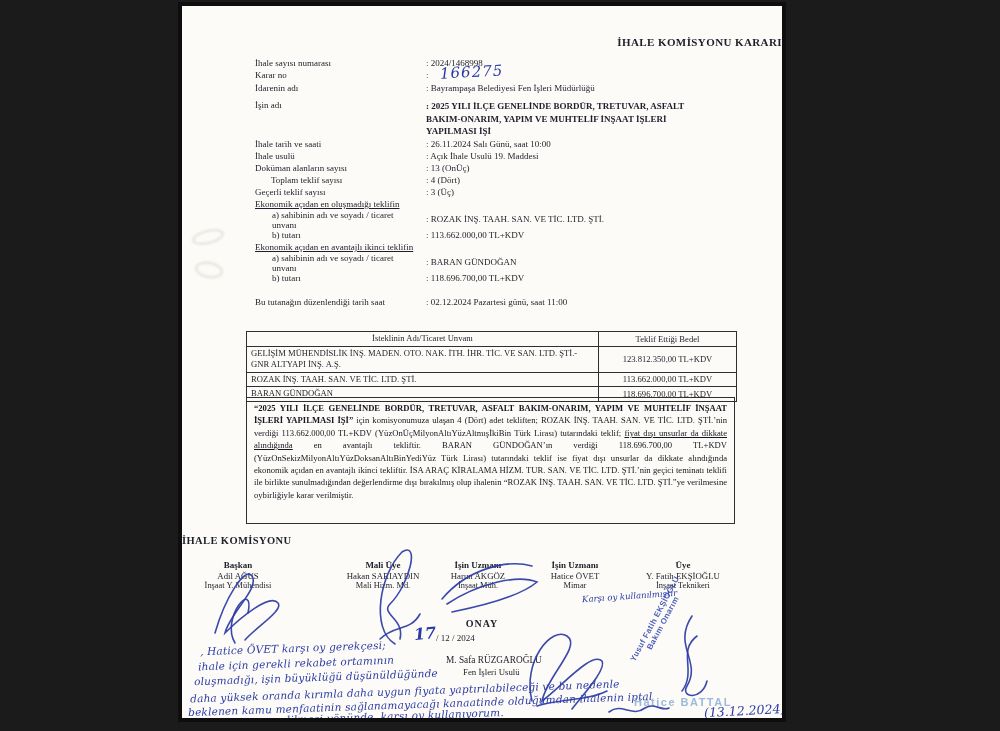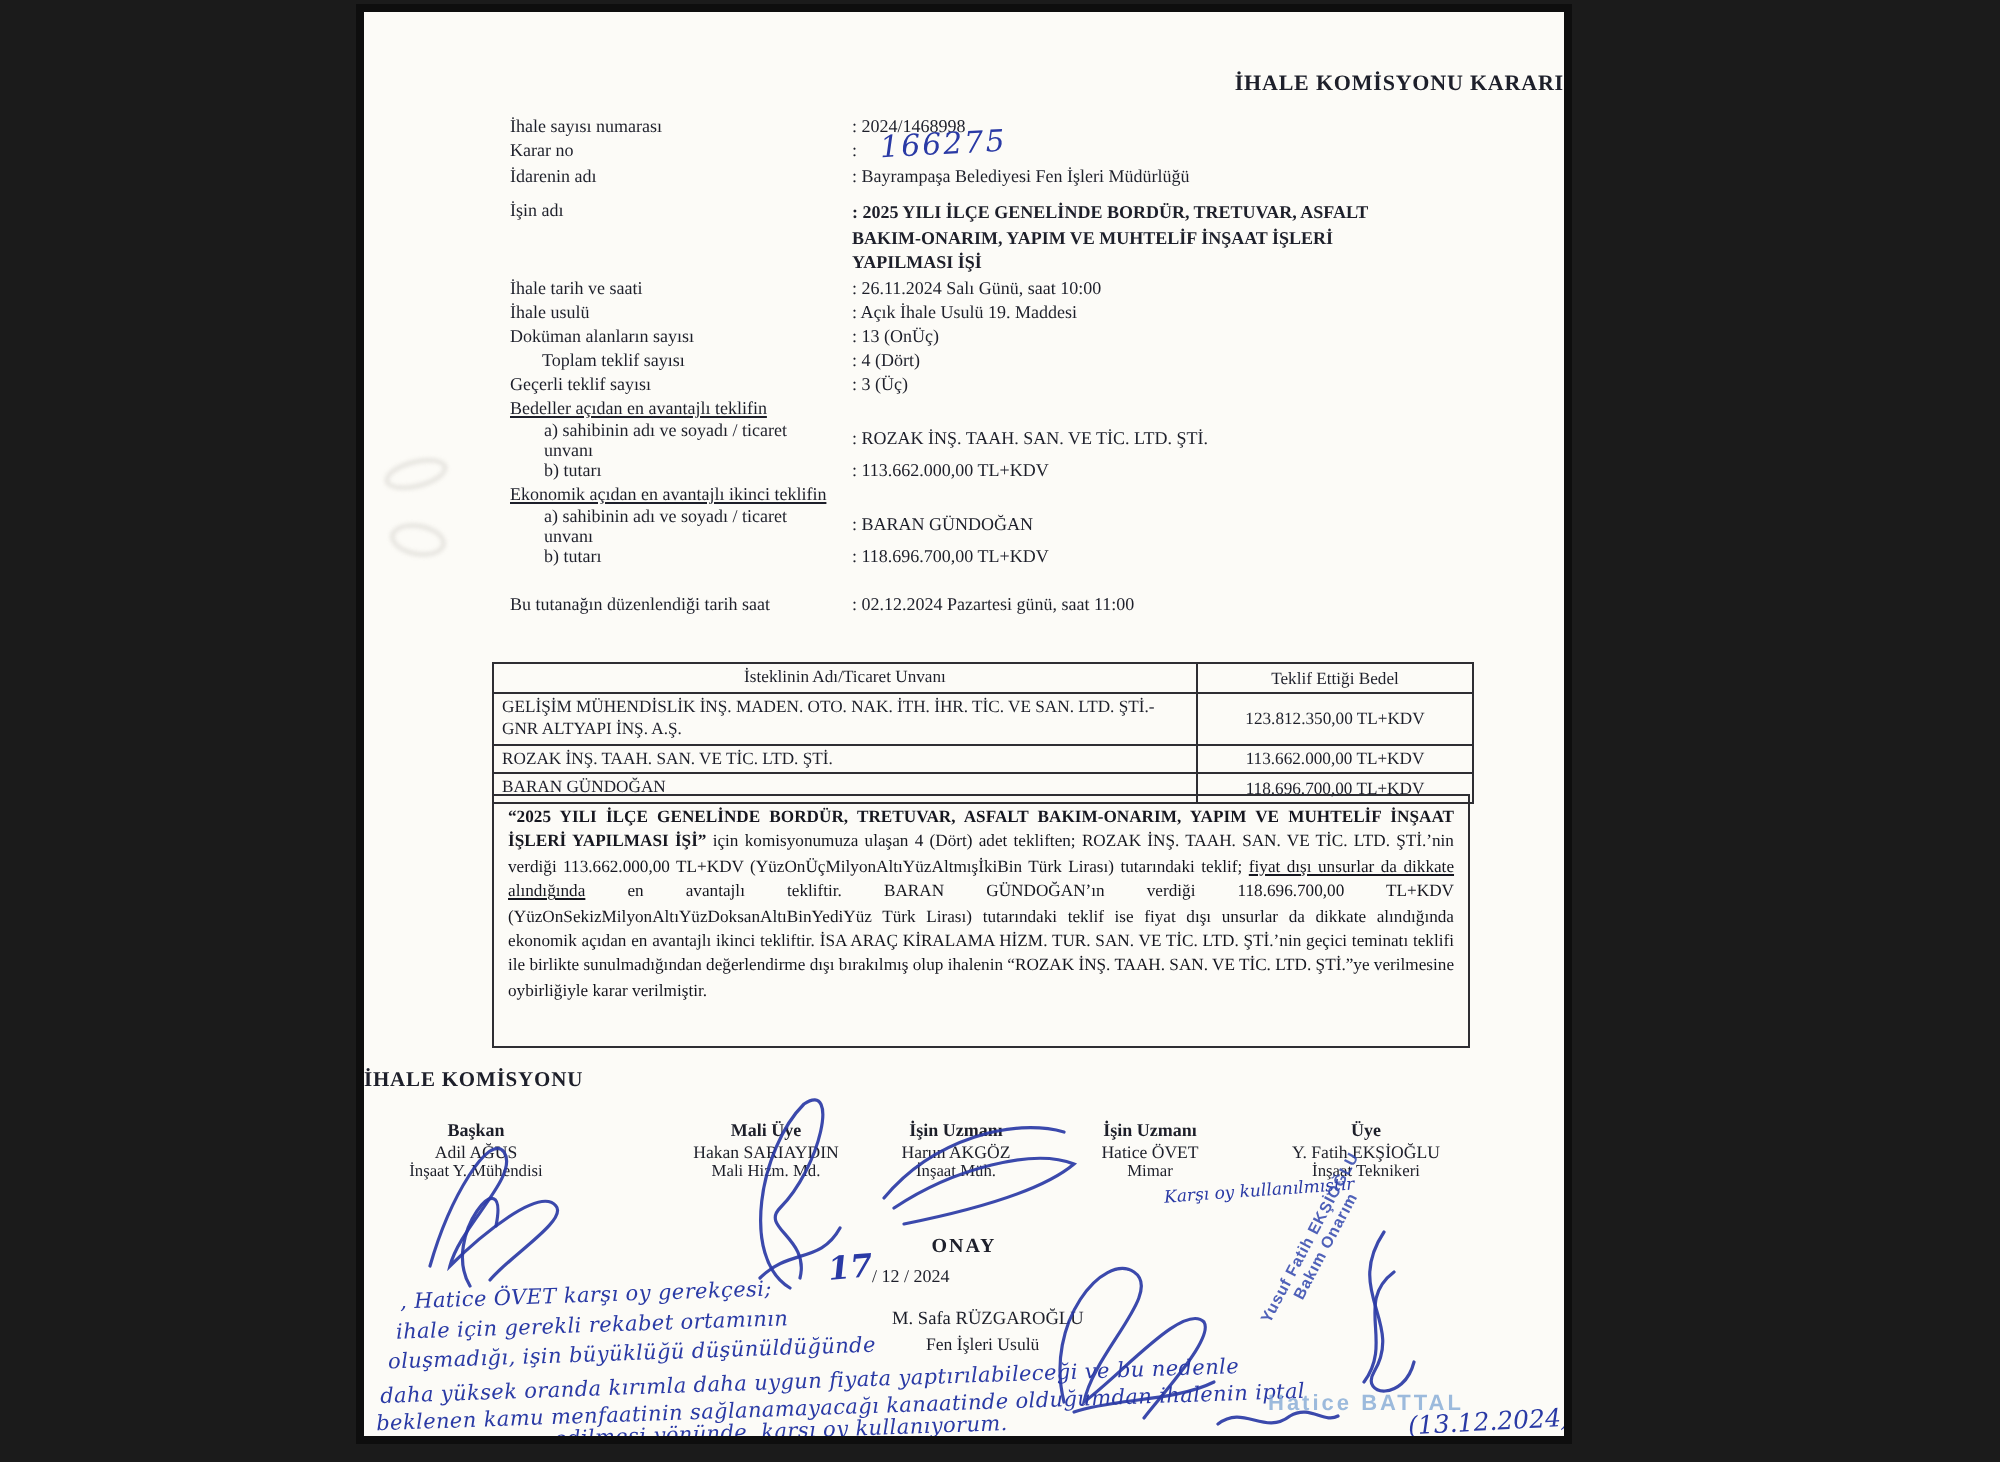--- a/index.html
+++ b/index.html
@@ -77,21 +77,21 @@
 
     <div class="abs lbl" style="left:73px;top:157px;">Doküman alanların sayısı</div>
     <div class="abs val" style="left:244px;top:157px;">: 13 (OnÜç)</div>
 
     <div class="abs lbl" style="left:73px;top:169px;margin-left:16px;">Toplam teklif sayısı</div>
     <div class="abs val" style="left:244px;top:169px;">: 4 (Dört)</div>
 
     <div class="abs lbl" style="left:73px;top:181px;">Geçerli teklif sayısı</div>
     <div class="abs val" style="left:244px;top:181px;">: 3 (Üç)</div>
 
-    <div class="abs lbl ul" style="left:73px;top:193px;">Bedeller açıdan en avantajlı teklifin</div>
+    <div class="abs lbl ul" style="left:73px;top:193px;">Ekonomik açıdan en oluşmadığı teklifin</div>
     <div class="abs lbl" style="left:90px;top:204px;">a) sahibinin adı ve soyadı / ticaret</div>
     <div class="abs lbl" style="left:90px;top:214px;">unvanı</div>
     <div class="abs val" style="left:244px;top:208px;">: ROZAK İNŞ. TAAH. SAN. VE TİC. LTD. ŞTİ.</div>
     <div class="abs lbl" style="left:90px;top:224px;">b) tutarı</div>
     <div class="abs val" style="left:244px;top:224px;">: 113.662.000,00 TL+KDV</div>
 
     <div class="abs lbl ul" style="left:73px;top:236px;">Ekonomik açıdan en avantajlı ikinci teklifin</div>
     <div class="abs lbl" style="left:90px;top:247px;">a) sahibinin adı ve soyadı / ticaret</div>
     <div class="abs lbl" style="left:90px;top:257px;">unvanı</div>
     <div class="abs val" style="left:244px;top:251px;">: BARAN GÜNDOĞAN</div>

